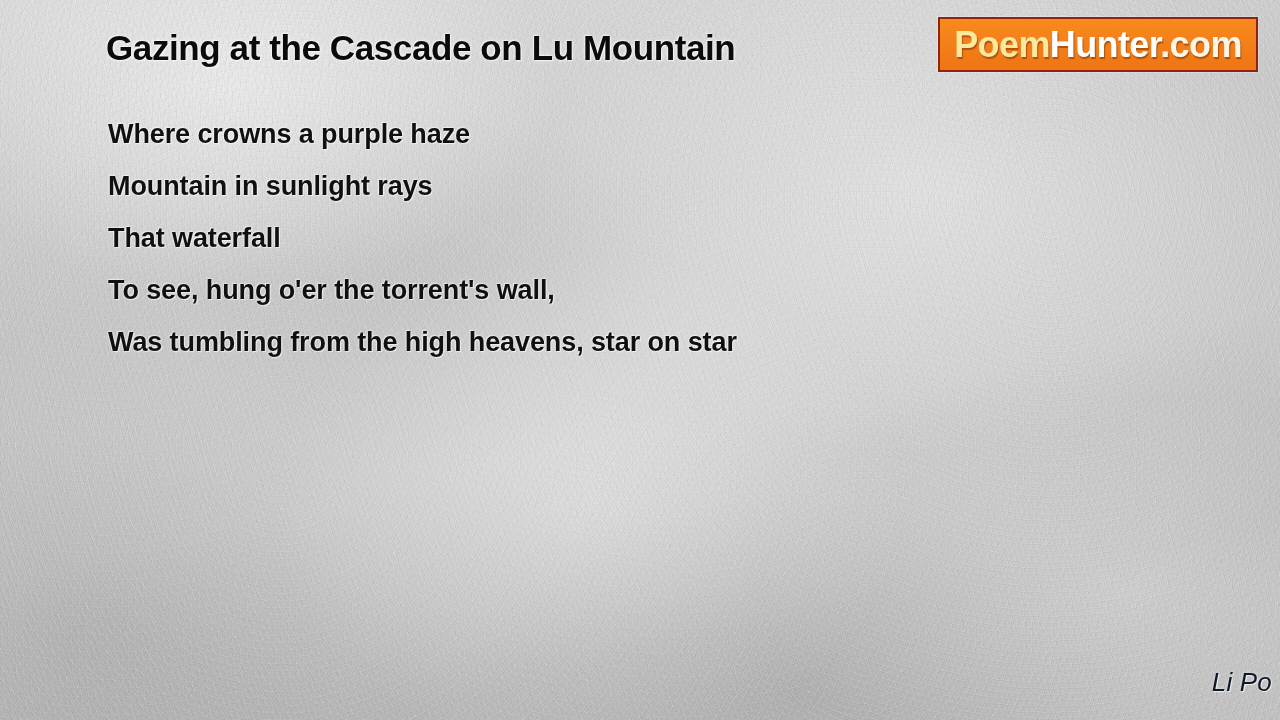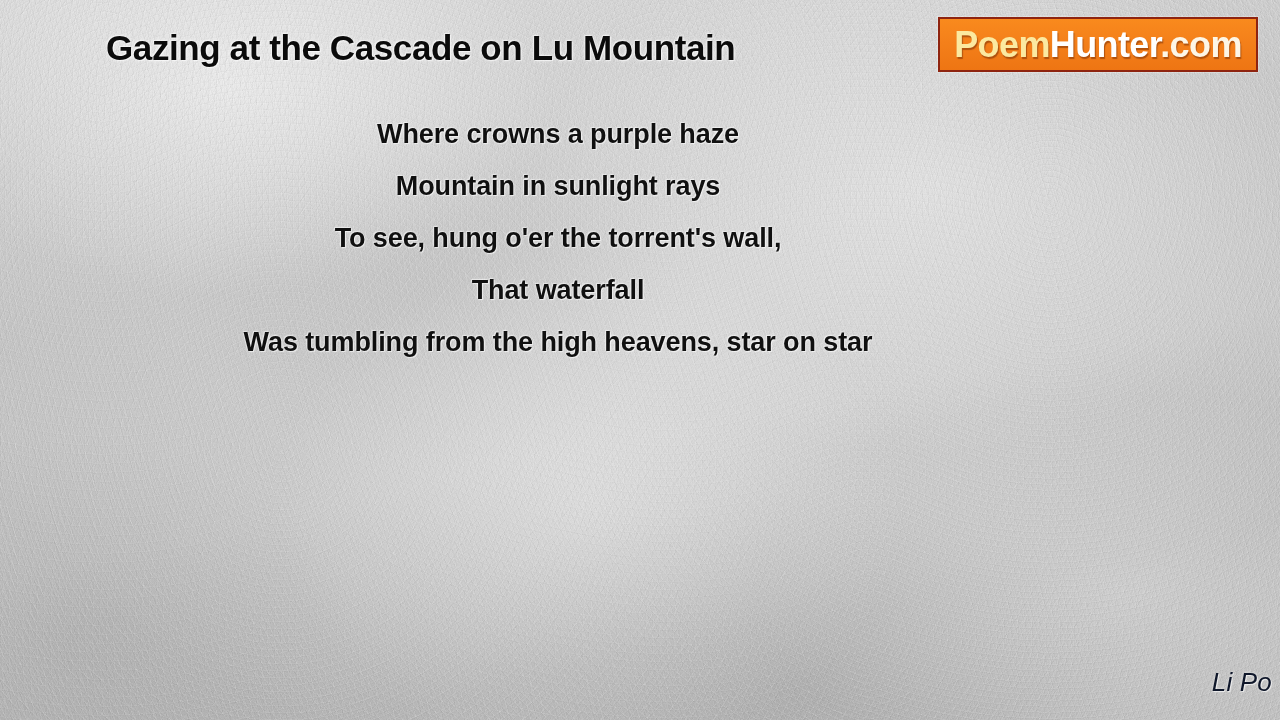--- a/index.html
+++ b/index.html
@@ -146,21 +146,20 @@
     font-weight: bold;
     color: #101010;
     line-height: 52px;
     height: 52px;
     white-space: nowrap;
     letter-spacing: -0.1px;
     text-shadow:
        1px  1px 0 rgba(255,255,255,.50),
       -1px -1px 0 rgba(255,255,255,.40),
        0    0   3px rgba(255,255,255,.70);
-    text-align: center;
   }
 
   #author {
     position: absolute;
     right: 8px;
     bottom: 22px;
     font-size: 26px;
     font-style: italic;
     color: #0f172a;
     letter-spacing: 0.2px;
@@ -220,22 +219,22 @@
   <div class="tex tex-swirl"></div>
   <div class="tex tex-haze"></div>
 
   <div id="content">
 
     <div id="poem-title">Gazing at the Cascade on Lu Mountain</div>
 
     <div id="poem-body">
         <div class="poem-line">Where crowns a purple haze</div>
         <div class="poem-line">Mountain in sunlight rays</div>
+        <div class="poem-line">That waterfall</div>
         <div class="poem-line">To see, hung o'er the torrent's wall,</div>
-        <div class="poem-line">That waterfall</div>
         <div class="poem-line">Was tumbling from the high heavens, star on star</div>
       </div>
 
     <div id="author">Li Po</div>
 
     <div id="site-logo">
       <span class="logo-text"><span class="logo-poem">Poem</span><span class="logo-hunter">Hunter</span><span class="logo-tld">.com</span></span>
     </div>
 
   </div>

